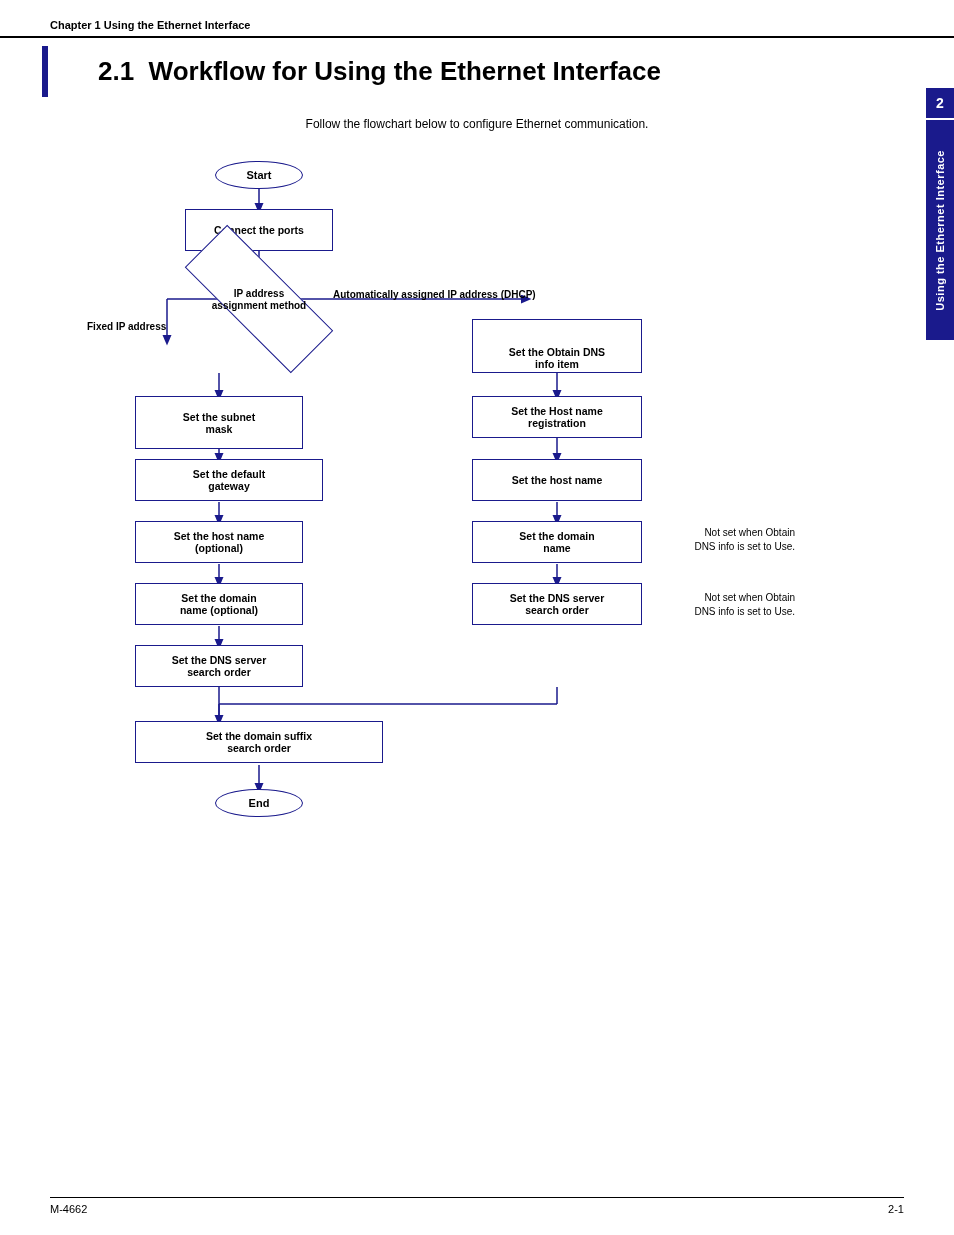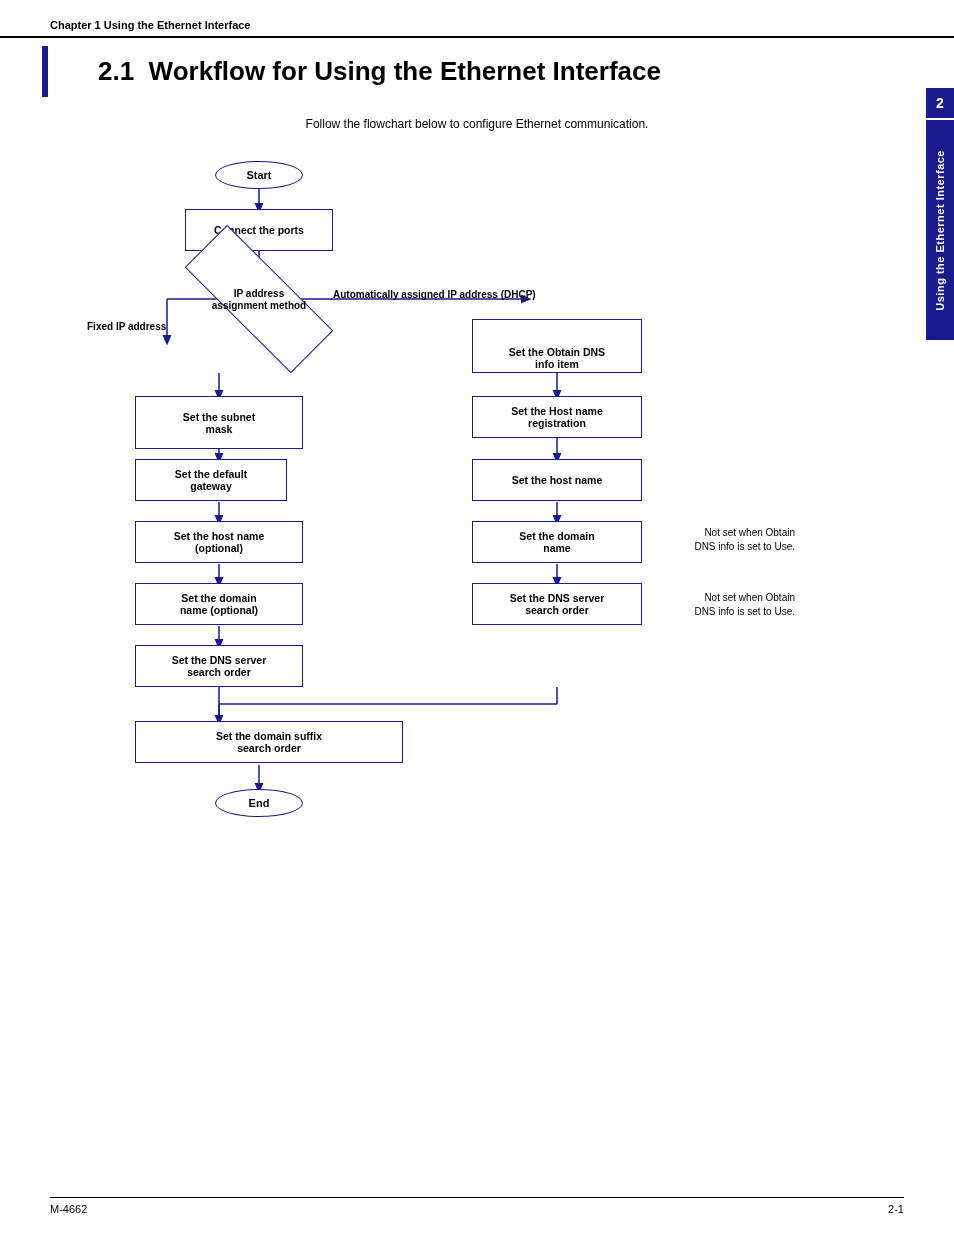--- a/index.html
+++ b/index.html
@@ -261,41 +261,41 @@
     <div style="position:absolute; left:230px; top:138px; font-size:10px; font-weight:bold;padding-left:36px;">
       <span>Automatically assigned IP address (DHCP)</span>
     </div>
 
 
     <div class="fc-rect" style="left:68px; top:245px; width:168px; height:53px;">
       <span style="white-space:pre-line;">Set the subnet
 mask</span>
     </div>
 
-    <div class="fc-rect" style="left:68px; top:308px; width:152px; height:42px;">
+    <div class="fc-rect" style="left:68px; top:308px; width:188px; height:42px;">
       <span style="white-space:pre-line;">Set the default
 gateway</span>
     </div>
 
     <div class="fc-rect" style="left:68px; top:370px; width:168px; height:42px;">
       <span style="white-space:pre-line;">Set the host name
 (optional)</span>
     </div>
 
     <div class="fc-rect" style="left:68px; top:432px; width:168px; height:42px;">
       <span style="white-space:pre-line;">Set the domain
 name (optional)</span>
     </div>
 
     <div class="fc-rect" style="left:68px; top:494px; width:168px; height:42px;">
       <span style="white-space:pre-line;">Set the DNS server
 search order</span>
     </div>
 
-    <div class="fc-rect" style="left:68px; top:570px; width:268px; height:42px;">
+    <div class="fc-rect" style="left:68px; top:570px; width:248px; height:42px;">
       <span style="white-space:pre-line;">Set the domain suffix
 search order</span>
     </div>
 
     <div class="fc-oval" style="left:148px; top:638px; width:88px; height:28px;">
       <span>End</span>
     </div>
 
     <div class="fc-rect" style="left:405px; top:168px; width:170px; height:54px;">
       <span style="white-space:pre-line;margin-top:24px;">Set the Obtain DNS

